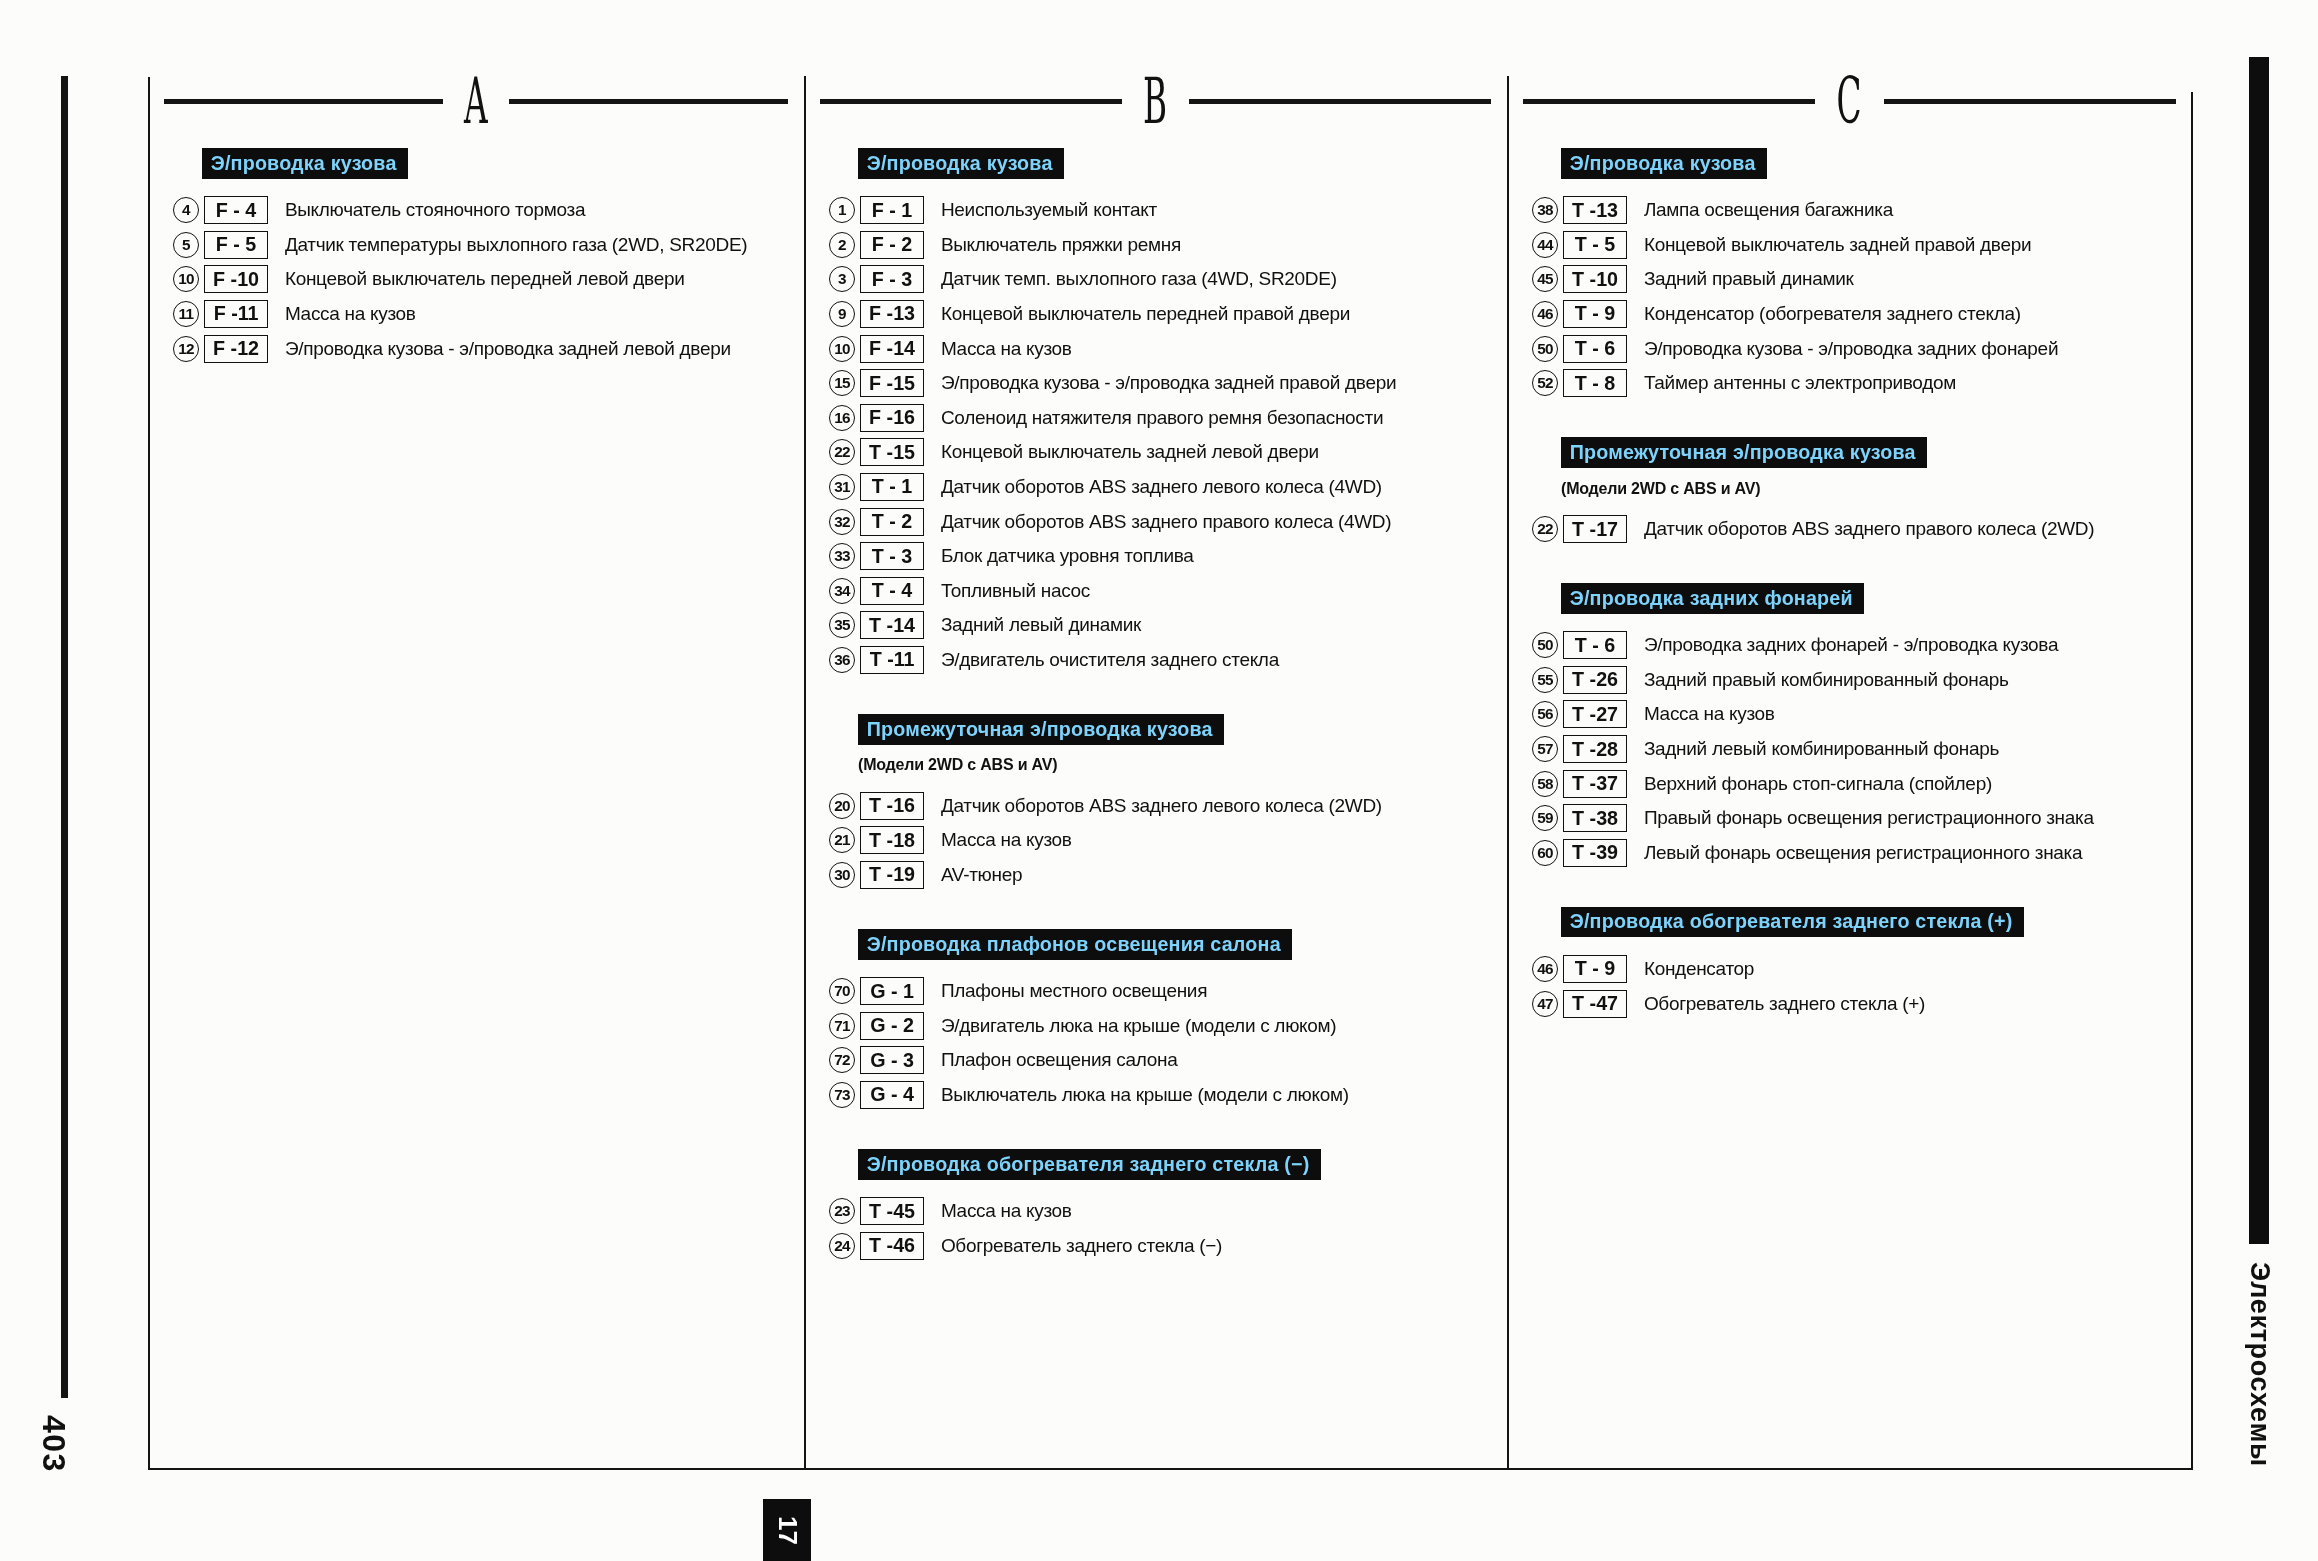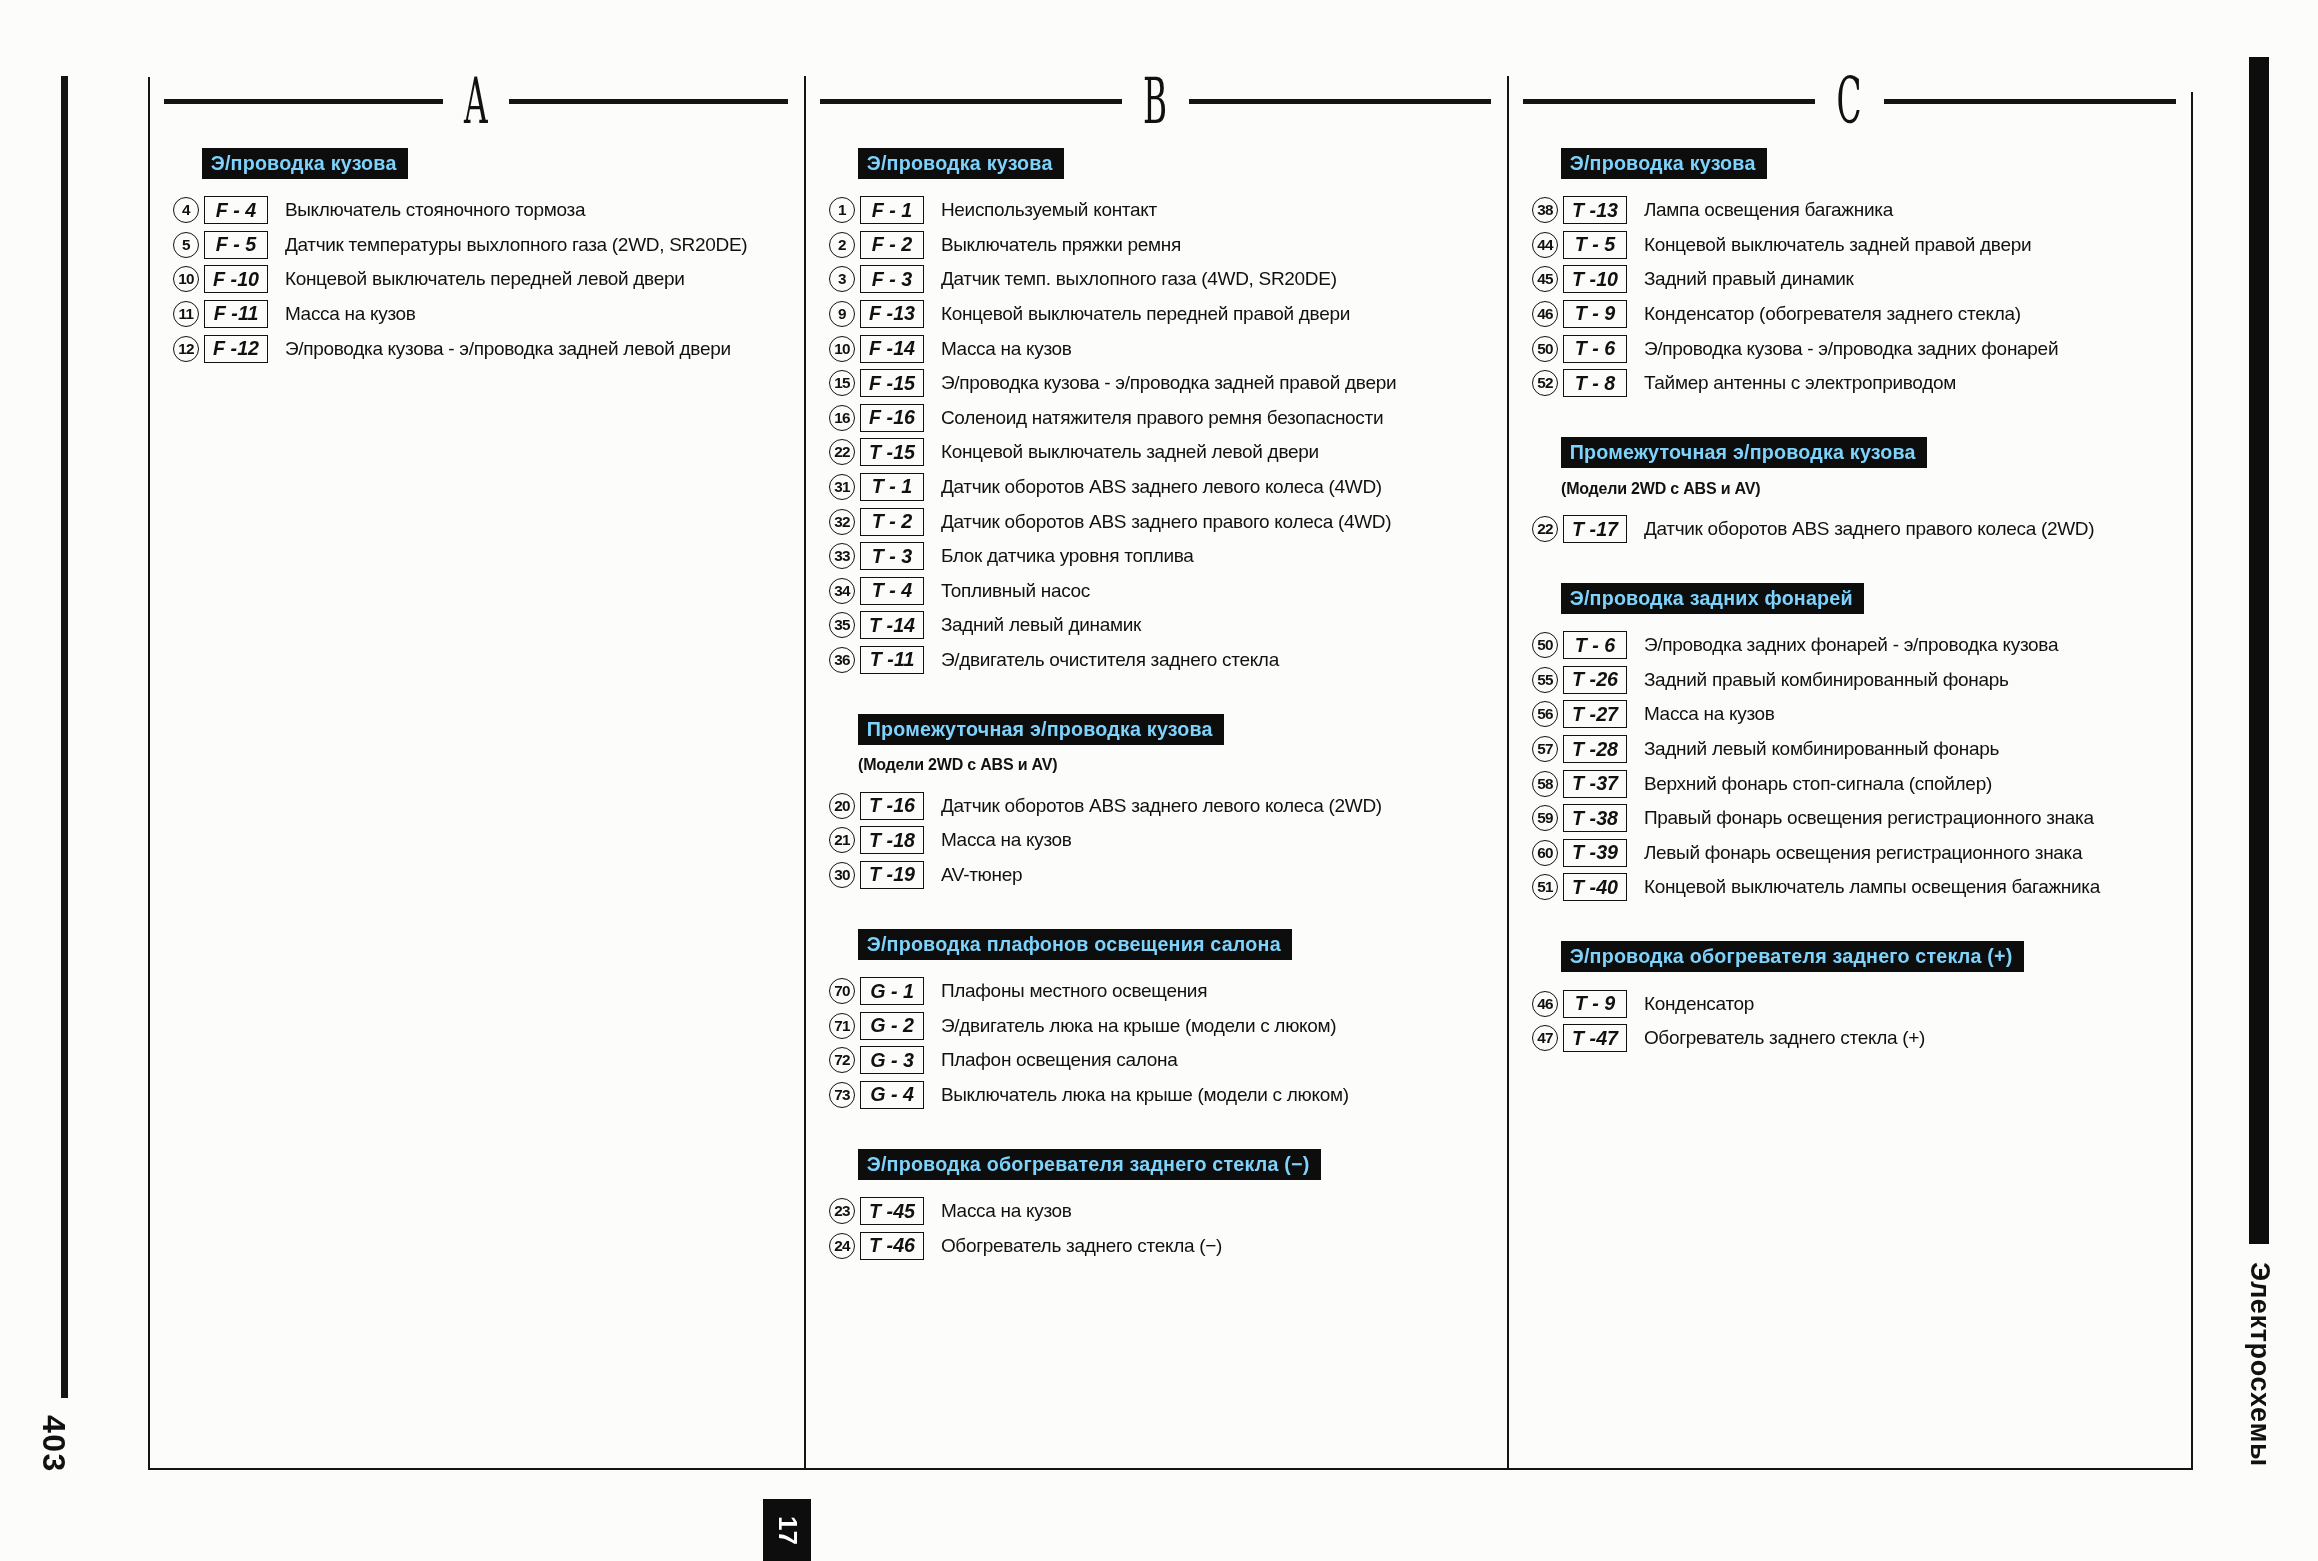--- a/index.html
+++ b/index.html
@@ -48,21 +48,21 @@
   .num{
     flex:0 0 auto;width:26px;height:26px;box-sizing:border-box;
     border:1.8px solid #111;border-radius:50%;
     display:flex;align-items:center;justify-content:center;
     font-size:15.3px;font-weight:700;letter-spacing:-0.7px;
   }
   .code{
     flex:0 0 auto;width:64px;height:28px;box-sizing:border-box;
     border:1.8px solid #111;
     display:flex;align-items:center;justify-content:center;
-    font-size:19.7px;font-weight:700;white-space:pre;letter-spacing:0;font-style:italic;
+    font-size:19.7px;font-weight:700;white-space:pre;letter-spacing:0;
   }
   .desc{
     font-size:19px;font-weight:500;letter-spacing:-0.3px;
     margin-left:11.7px;white-space:nowrap;
   }
   
   .page-number{
     position:absolute;left:35px;top:1415px;
     writing-mode:vertical-rl;
     font-size:32px;font-weight:700;letter-spacing:1.5px;
@@ -337,25 +337,20 @@
               <div class="row">
                 <span class="num">59</span>
                 <span class="code">T -38</span>
                 <span class="desc">Правый фонарь освещения регистрационного знака</span>
               </div>
               <div class="row">
                 <span class="num">60</span>
                 <span class="code">T -39</span>
                 <span class="desc">Левый фонарь освещения регистрационного знака</span>
               </div>
-              <div class="row">
-                <span class="num">51</span>
-                <span class="code">T -40</span>
-                <span class="desc">Концевой выключатель лампы освещения багажника</span>
-              </div>
             </div></div>
           <div class="sec"><div class="sec-header">Э/проводка обогревателя заднего стекла (+)</div><div class="rows">
               <div class="row">
                 <span class="num">46</span>
                 <span class="code">T - 9</span>
                 <span class="desc">Конденсатор</span>
               </div>
               <div class="row">
                 <span class="num">47</span>
                 <span class="code">T -47</span>

